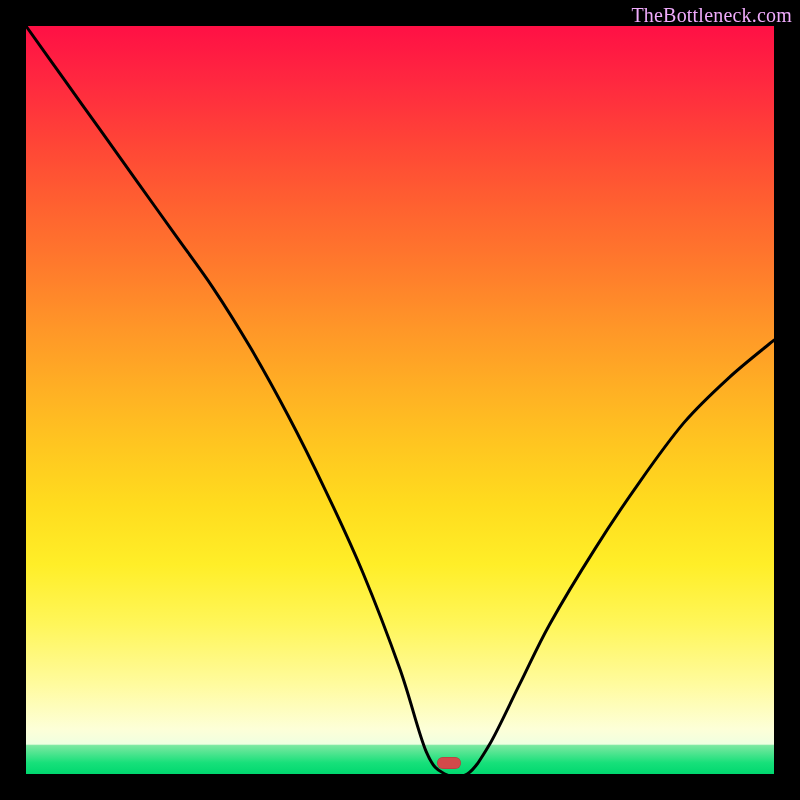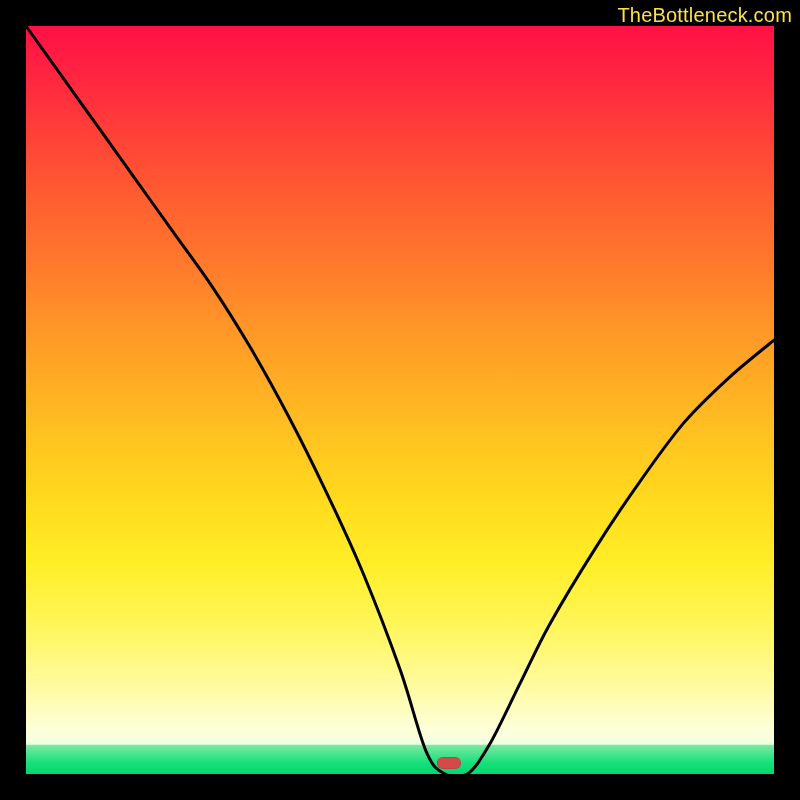--- a/index.html
+++ b/index.html
@@ -65,23 +65,24 @@
     width: 24px;
     height: 12px;
     border-radius: 6px;
     background: #d24a4a;
     box-shadow: 0 0 0 0.5px rgba(0,0,0,0.2) inset;
   }
   .watermark {
     position: absolute;
     top: 4px;
     right: 8px;
-    color: #fde047;
+    color: #f0abfc;
     font-size: 20px;
     letter-spacing: 0.2px;
+    font-family: Liberation Serif, serif;
   }
 </style>
 </head>
 <body>
 
 <div class="frame">
   <div class="plot-bg"></div>
 
   <svg class="curve" viewBox="0 0 748 748" preserveAspectRatio="none">
     <path fill="none" stroke="#000" stroke-width="3" stroke-linecap="round" stroke-linejoin="round" d="M 0.0 0.0 C 6.2 8.7, 24.9 34.9, 37.4 52.4 C 49.9 69.8, 62.3 87.3, 74.8 104.7 C 87.3 122.2, 99.7 139.6, 112.2 157.1 C 124.7 174.5, 137.1 192.0, 149.6 209.4 C 162.1 226.9, 174.5 243.1, 187.0 261.8 C 199.5 280.5, 211.9 300.4, 224.4 321.6 C 236.9 342.8, 249.3 365.3, 261.8 389.0 C 274.3 412.6, 286.7 437.6, 299.2 463.8 C 311.7 489.9, 324.1 516.1, 336.6 546.0 C 349.1 576.0, 363.4 613.4, 374.0 643.3 C 384.6 673.2, 392.7 708.1, 400.2 725.6 C 407.7 743.0, 412.0 744.3, 418.9 748.0 C 425.7 751.7, 433.8 753.0, 441.3 748.0 C 448.8 743.0, 455.0 733.0, 463.8 718.1 C 472.5 703.1, 483.7 678.2, 493.7 658.2 C 503.7 638.3, 511.1 620.8, 523.6 598.4 C 536.1 576.0, 553.5 547.3, 568.5 523.6 C 583.4 499.9, 598.4 477.5, 613.4 456.3 C 628.3 435.1, 643.3 413.9, 658.2 396.4 C 673.2 379.0, 688.2 365.3, 703.1 351.6 C 718.1 337.8, 740.5 320.4, 748.0 314.2"></path>

